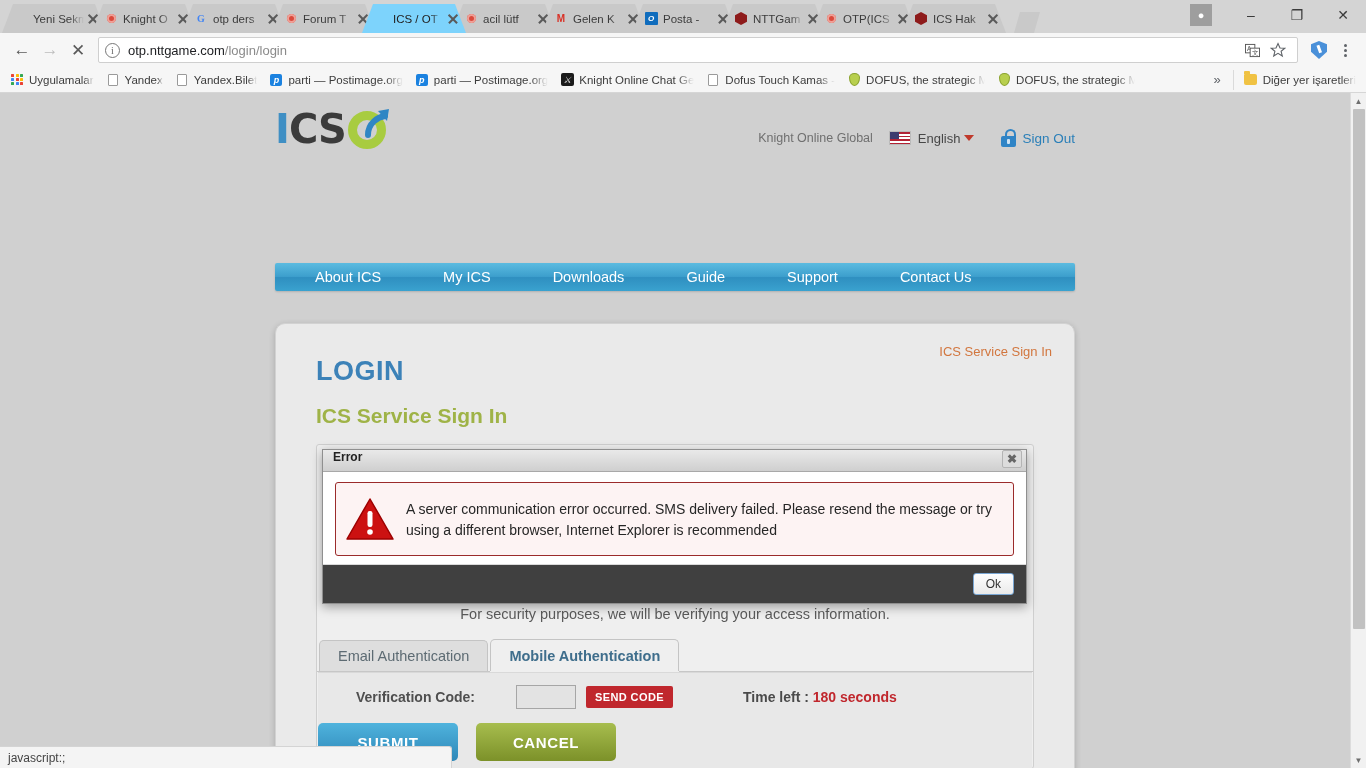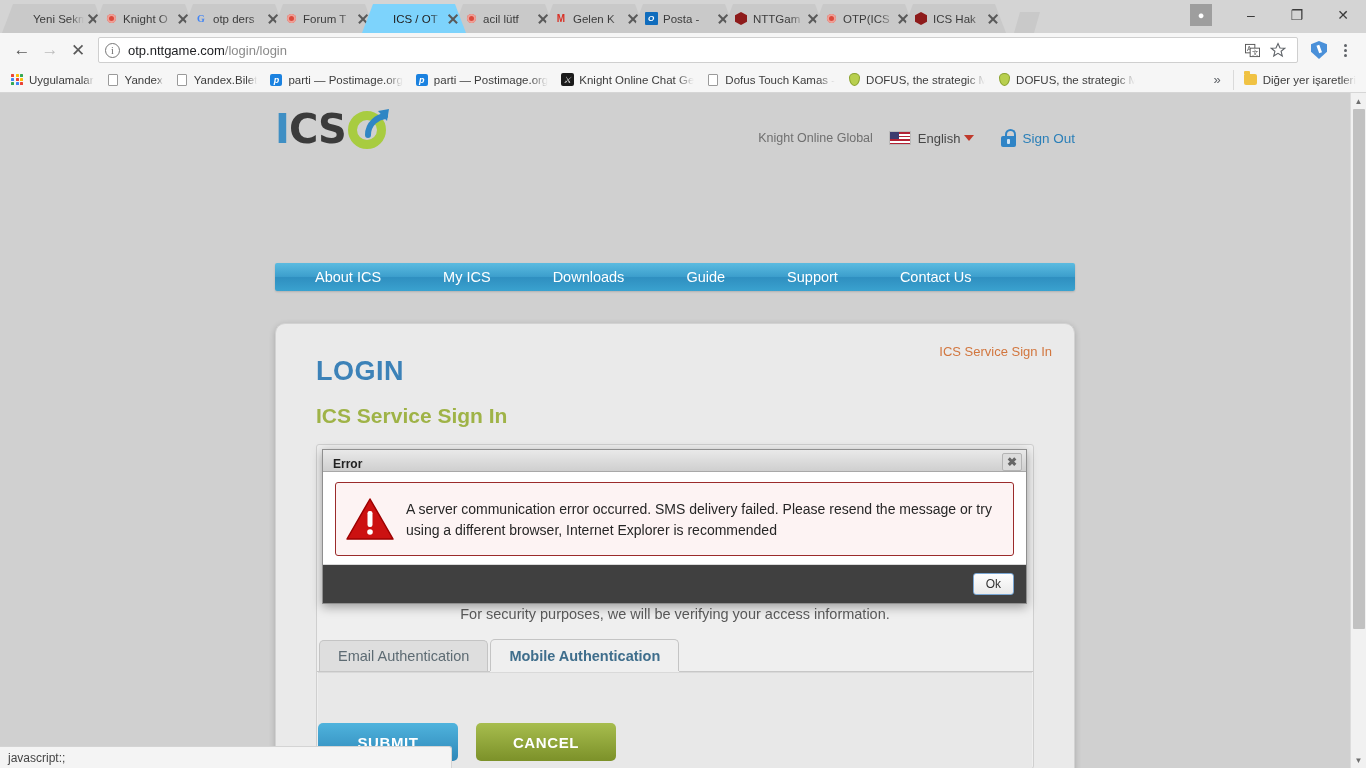--- a/index.html
+++ b/index.html
@@ -470,21 +470,21 @@
     width: 705px;
     background: #ffffff;
     border: 1px solid #8f8f8f;
     box-shadow: 0 3px 10px rgba(0,0,0,.35);
     z-index: 100;
   }
   .modal-title {
     height: 22px;
     background: linear-gradient(to bottom, #e9e9e9, #cfcfcf);
     border-bottom: 1px solid #a8a8a8;
-    display: flex; align-items: flex-end;
+    display: flex; align-items: flex-start;
     padding: 0 4px 0 10px;
     font-size: 12px;
     font-weight: bold;
     color: #222;
   }
   .modal-title .t { flex: 1 1 auto; }
   .modal-x {
     width: 20px; height: 18px;
     background: #dcdcdc;
     border: 1px solid #b4b4b4;
@@ -820,20 +820,29 @@
           <div class="tabs-row">
             <div class="auth-tab">
               <span>Email Authentication</span>
             </div>
             <div class="auth-tab active">
               <span>Mobile Authentication</span>
             </div>
           </div>
 
           <div class="form-area">
+            <div class="fr1">
+              <span class="lbl-vc">Verification Code:</span>
+              <input class="vc-input" type="text" placeholder="" style="">
+              <button class="send-code">SEND CODE</button>
+              <span class="time-left">
+                <span>Time left :</span>
+                <span class="secs">180 seconds</span>
+              </span>
+            </div>
             <div class="fr2">
               <button class="btn-submit">SUBMIT</button>
               <button class="btn-cancel">CANCEL</button>
             </div>
           </div>
         </div>
       </div>
 
       <div class="modal">
         <div class="modal-title">

